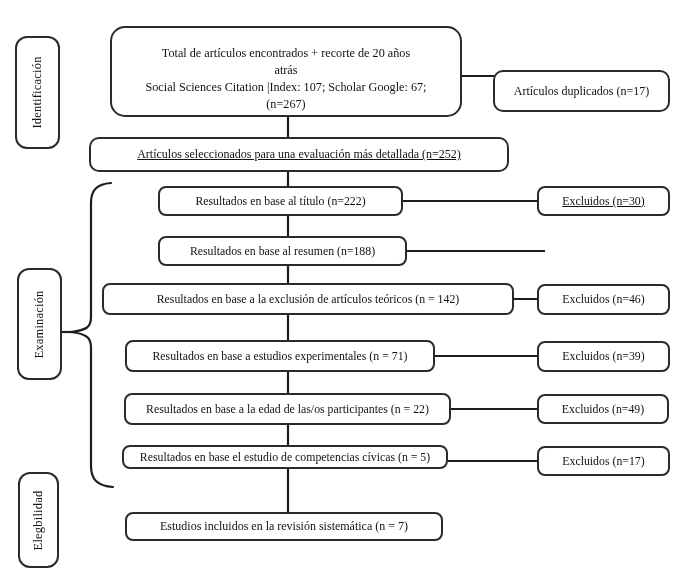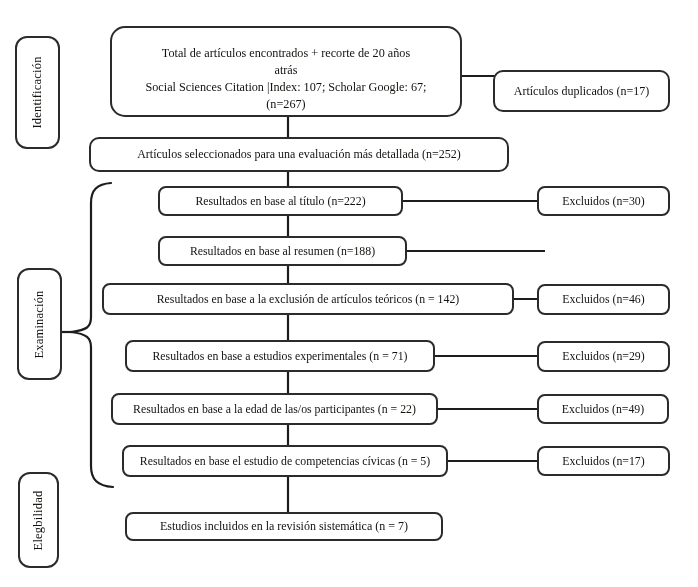--- a/index.html
+++ b/index.html
@@ -22,28 +22,28 @@
   .top-box{
     left:110px;top:26px;width:352px;height:91px;border-radius:15px;
     display:block;padding:12px;font-size:12.2px;
   }
   .top-box .clipwrap{height:80px;overflow:hidden;padding-top:5px;box-sizing:border-box;}
   .top-box .tline{line-height:17px;white-space:nowrap;text-align:center;}
   .stage-ident{left:15px;top:36px;width:45px;height:113px;}
   .stage-exam{left:17px;top:268px;width:45px;height:112px;}
   .stage-eleg{left:18px;top:472px;width:41px;height:96px;}
   .dup-box{left:493px;top:70px;width:177px;height:42px;border-radius:10px;font-size:12px;}
-  .sel-box{left:89px;top:137px;width:420px;height:35px;border-radius:10px;font-size:12px;}
+  .sel-box{left:89px;top:137px;width:420px;height:35px;border-radius:10px;font-size:12px;text-decoration:underline;}
   .r1{left:158px;top:186px;width:245px;height:30px;}
   .r2{left:158px;top:236px;width:249px;height:30px;}
   .r3{left:102px;top:283px;width:412px;height:32px;}
   .r4{left:125px;top:340px;width:310px;height:32px;}
-  .r5{left:111px;top:393px;width:327px;height:32px;}
-  .r6{left:122px;top:445px;width:326px;height:32px;}
-  .e1{left:537px;top:186px;width:133px;height:30px;}
+  .r5{left:124px;top:393px;width:327px;height:32px;}
+  .r6{left:122px;top:445px;width:326px;height:24px;}
+  .e1{left:537px;top:186px;width:133px;height:30px;text-decoration:underline;}
   .e2{left:537px;top:236px;width:133px;height:30px;}
   .e3{left:537px;top:284px;width:133px;height:31px;}
   .e4{left:537px;top:341px;width:133px;height:31px;}
   .e5{left:537px;top:394px;width:132px;height:30px;}
   .e6{left:537px;top:446px;width:133px;height:30px;}
   .inc-box{left:125px;top:512px;width:318px;height:29px;font-size:12px;}
   .nowrap{white-space:nowrap;}
 </style>
 </head>
 <body>
@@ -109,21 +109,21 @@
     <span class="nowrap">Resultados en base a la exclusión de artículos teóricos (n = 142)</span>
   </div>
   <div class="box e3">
     <span class="nowrap">Excluidos (n=46)</span>
   </div>
 
   <div class="box r4">
     <span class="nowrap">Resultados en base a estudios experimentales (n = 71)</span>
   </div>
   <div class="box e4">
-    <span class="nowrap">Excluidos (n=29)</span>
+    <span class="nowrap">Excluidos (n=39)</span>
   </div>
 
   <div class="box r5">
     <span class="nowrap">Resultados en base a la edad de las/os participantes (n = 22)</span>
   </div>
   <div class="box e5">
     <span class="nowrap">Excluidos (n=49)</span>
   </div>
 
   <div class="box r6">

